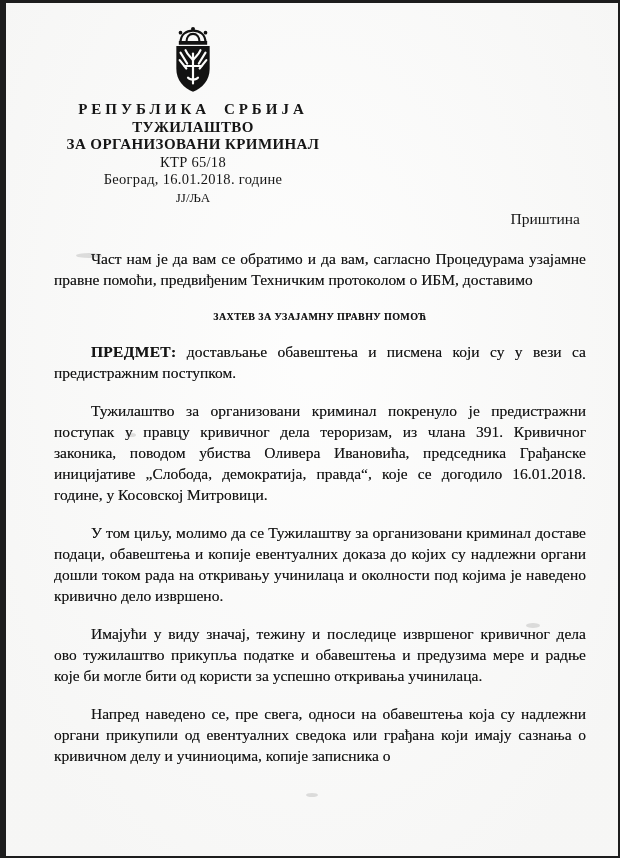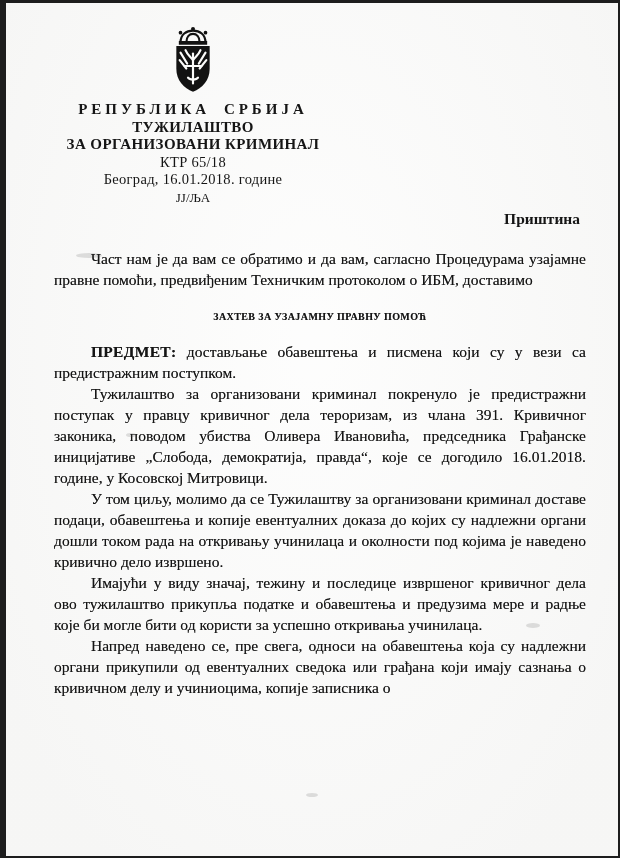--- a/index.html
+++ b/index.html
@@ -65,25 +65,26 @@
     margin-top: 36px;
     text-align: center;
     font-weight: bold;
     font-size: 16px;
     letter-spacing: 0.6px;
   }
   .recipient-city {
     margin-top: 4px;
     text-align: right;
     padding-right: 6px;
-    font-weight: bold;
+    font-weight: normal;
     font-size: 15.5px;
   }
   
   .para {
+    margin-top: 17px;
     font-size: 15.5px;
     line-height: 21px;
     text-align: justify;
     text-indent: 37px;
     text-shadow: 0 0 0.5px rgba(10,10,10,0.55);
   }
   .para.first { margin-top: 20px; }
   .request-title {
     margin-top: 21px;
     text-align: center;

